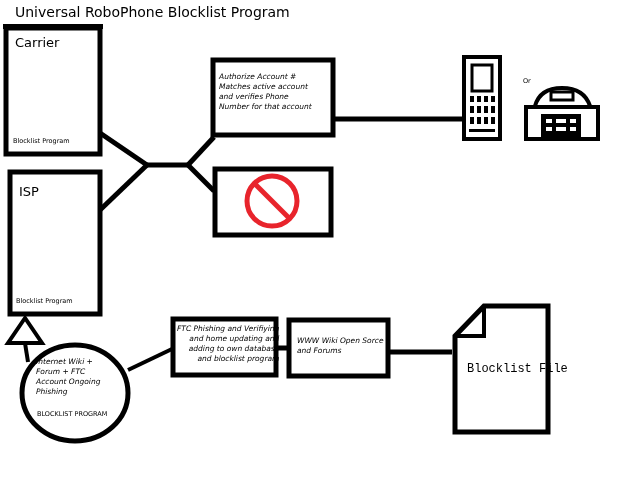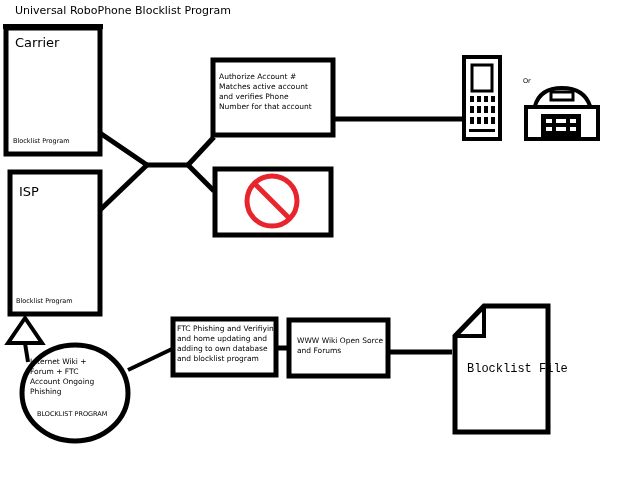--- a/index.html
+++ b/index.html
@@ -1,22 +1,22 @@
 <!DOCTYPE html>
 <html><head>
 <meta charset="utf-8">
 <style>
   html, body { margin: 0; padding: 0; background: #ffffff; }
   body { width: 640px; height: 480px; position: relative; overflow: hidden;
          font-family: "DejaVu Sans", sans-serif; color: #000; }
   svg.canvas { position: absolute; left: 0; top: 0; }
   .t { position: absolute; white-space: nowrap; color: #000; }
-  .title { left: 15px; top: 4px; font-size: 11px; }
+  .title { left: 15px; top: 4px; font-size: 14px; }
   .lbl-big { font-size: 13px; }
-  .lbl-sm { font-size: 7.5px; line-height: 10px; }
+  .lbl-sm { font-size: 7.5px; line-height: 10px; font-style: italic; }
   .lbl-xs { font-size: 6.5px; }
 </style>
 </head>
 <body>
 
 <svg class="canvas" width="640" height="480" viewBox="0 0 640 480">
 
   <rect x="3" y="24" width="100" height="5" fill="#000"></rect>
 
   <rect x="6" y="28" width="94" height="126" fill="#fff" stroke="#000" stroke-width="5"></rect>
@@ -99,29 +99,29 @@
 
 <div class="t lbl-sm" style="left:219px;top:72px;">
   <div>Authorize Account #</div>
   <div>Matches active account</div>
   <div>and verifies Phone</div>
   <div>Number for that account</div>
 </div>
 
 <div class="t lbl-xs" style="left:513px;top:77px;margin-left:10px;">Or</div>
 
-<div class="t lbl-sm" style="left:30px;top:357px;">
+<div class="t lbl-sm" style="left:36px;top:357px;">
   <div>Internet Wiki +</div>
   <div>Forum + FTC</div>
   <div>Account Ongoing</div>
   <div>Phishing</div>
 </div>
 <div class="t lbl-xs" style="left:37px;top:410px;">BLOCKLIST PROGRAM</div>
 
-<div class="t lbl-sm" style="left:177px;top:324px;">
+<div class="t lbl-sm" style="left:177px;top:324px;text-align:right;">
   <div>FTC Phishing and Verifiying</div>
   <div>and home updating and</div>
   <div>adding to own database</div>
   <div>and blocklist program</div>
 </div>
 
 <div class="t lbl-sm" style="left:297px;top:336px;">
   <div>WWW Wiki Open Sorce</div>
   <div>and Forums</div>
 </div>

